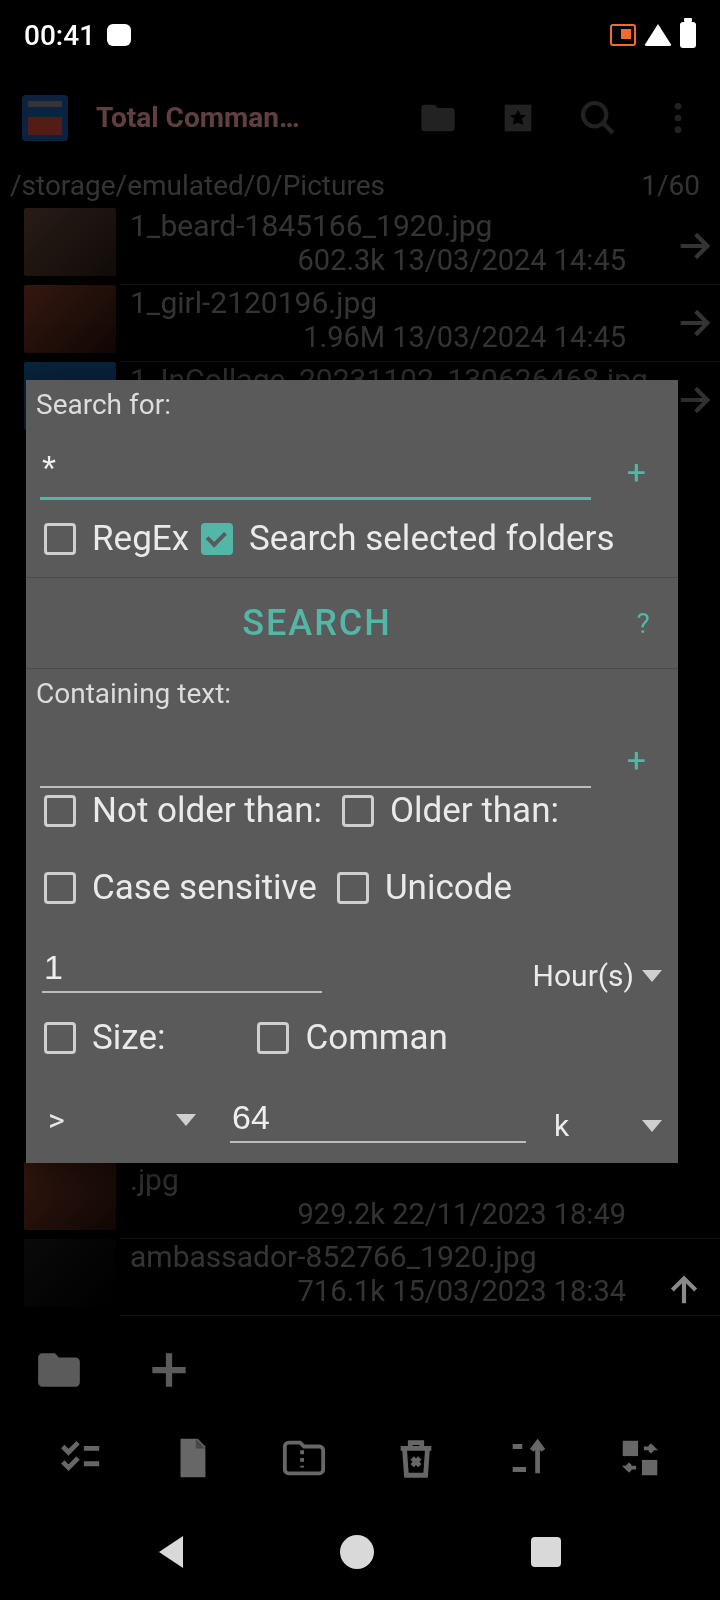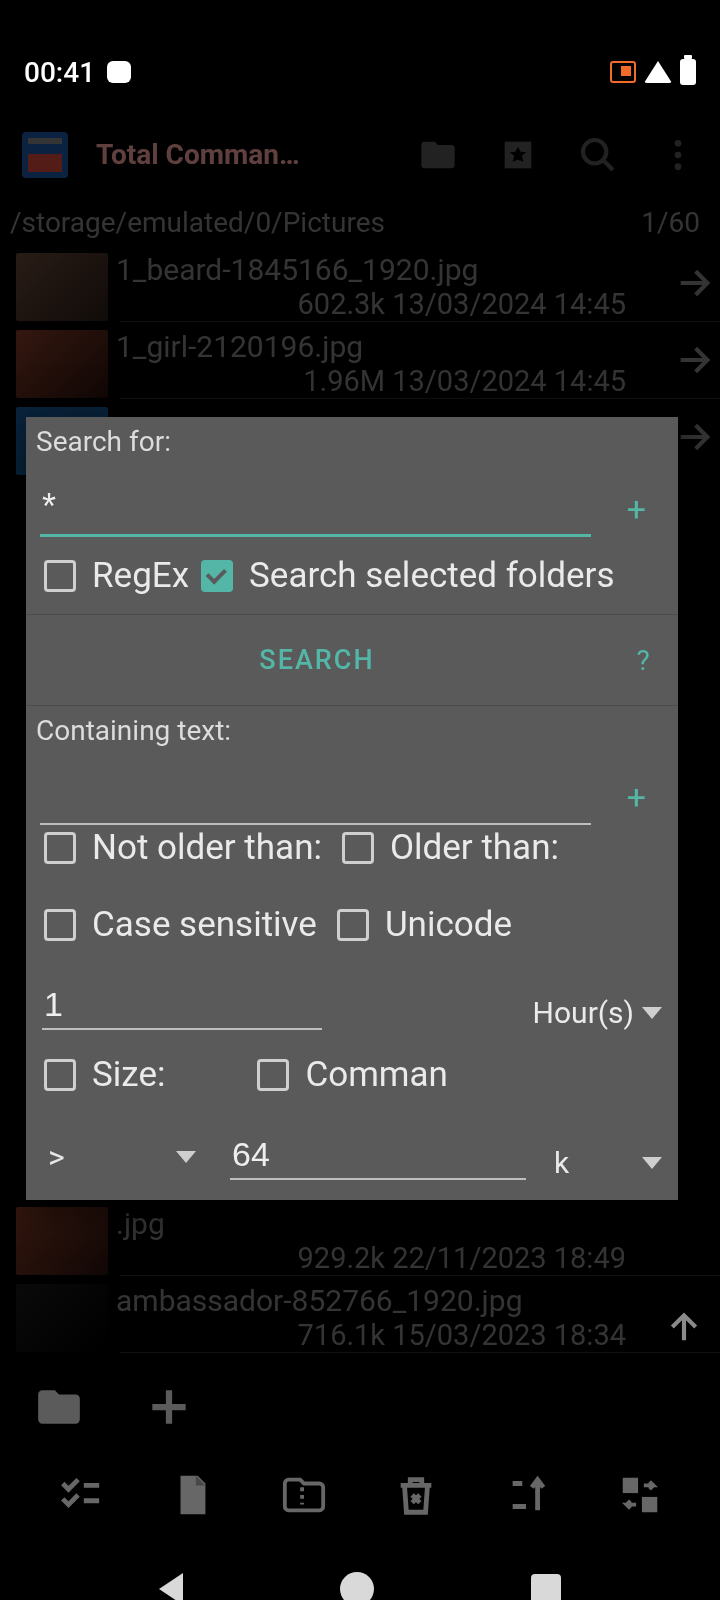--- a/index.html
+++ b/index.html
@@ -1,20 +1,20 @@
 <!DOCTYPE html>
 <html><head>
 <meta charset="utf-8">
 <style>
   * { box-sizing: border-box; margin: 0; padding: 0; }
   html, body { width: 720px; height: 1600px; background: #000; font-family: Roboto, Arial, sans-serif; color: #aaa; overflow: hidden; }
   .screen { position: relative; width: 720px; height: 1600px; }
 
   
-  .status-bar { height: 70px; display: flex; align-items: center; padding: 0 24px; color: #fff; margin-top: 37px; }
+  .status-bar { height: 70px; display: flex; align-items: center; padding: 0 24px; color: #fff; }
   .status-left { display: flex; align-items: center; gap: 12px; }
   .status-right { margin-left: auto; display: flex; align-items: center; gap: 8px; }
   .clock { font-size: 28px; font-weight: 500; color: #fff; }
   .status-dot { width: 24px; height: 22px; background: #fff; border-radius: 6px; }
   .cast-icon { width: 26px; height: 22px; border: 2px solid #f26b2a; border-radius: 3px; position: relative; }
   .cast-icon::after { content:""; position:absolute; right:3px; top:3px; width:10px; height:10px; background:#f26b2a; }
   .wifi-icon { width: 0; height: 0; border-left: 14px solid transparent; border-right: 14px solid transparent; border-bottom: 22px solid #fff; border-radius: 3px; }
   .batt-icon { width: 16px; height: 26px; background:#fff; border-radius:3px; position:relative; }
   .batt-icon::before { content:""; position:absolute; top:-4px; left:4px; width:8px; height:4px; background:#fff; border-radius:1px; }
 
@@ -29,21 +29,21 @@
   .app-title { font-size: 28px; font-weight:700; color:#fca5a5; flex:1; white-space:nowrap; overflow:hidden; text-overflow:ellipsis; }
   .app-actions { display:flex; align-items:center; gap: 40px; }
   .ico { width: 40px; height: 40px; opacity:.65; }
 
   
   .path-bar { display:flex; align-items:center; padding: 4px 10px 6px 10px; color:#8a8a8a; font-size:28px; }
   .path-bar .count { margin-left:auto; padding-right:10px;}
 
   
   .file-list { }
-  .file-row { display:flex; align-items:flex-end; height:76px; gap:8px; padding:0 4px 0 4px; position:relative; }
+  .file-row { display:flex; align-items:flex-start; height:76px; gap:14px; padding:0 4px 0 4px; position:relative;margin-left:8px; }
   .file-row .thumb { width: 92px; height: 68px; background:#222; border-radius:2px; margin-left: 12px; }
   .file-row .thumb.photo { background: linear-gradient(135deg,#6b4a3a,#2c1f18); }
   .file-row .thumb.photo2 { background: linear-gradient(135deg,#8a3d28,#2c1410); }
   .file-row .thumb.blue { background:#1a63a5; display:flex; align-items:center; justify-content:center; color:#fff; }
   .file-row .thumb.dark { background: linear-gradient(135deg,#1a1a1a,#000); }
   .file-info { flex:1; display:flex; flex-direction:column; justify-content:center; color:#8a8a8a; }
   .file-name { font-size: 30px; white-space:nowrap; overflow:hidden; text-overflow:ellipsis; }
   .file-meta { font-size: 29px; text-align:right; padding-right: 90px; }
   .row-arrow { position:absolute; right:6px; top:50%; transform:translateY(-50%); }
   .file-divider { height:1px; background:#2a2a2a; margin-left: 120px; }
@@ -56,21 +56,21 @@
   .input-row { display:flex; align-items:flex-end; gap: 20px; padding: 6px 10px 0 8px; }
   .text-input { flex:1; background:transparent; border:none; border-bottom: 3px solid #54b6a6; font-size: 36px; color:#eee; padding: 22px 2px 6px 2px; outline:none; }
   .text-input.plain { border-bottom: 2px solid #bdbdbd; }
   .plus-btn { color:#54b6a6; font-size: 34px; padding: 0 16px 8px 16px; font-weight:400; }
   .check-row { display:flex; align-items:center; gap: 12px; padding: 18px 12px 18px 12px; flex-wrap:wrap; }
   .chk { display:flex; align-items:center; gap: 16px; font-size: 35px; color:#eaeaea; }
   .chk-box { width: 32px; height: 32px; border: 3px solid #cfcfcf; border-radius: 4px; display:inline-flex; align-items:center; justify-content:center; }
   .chk-box.checked { background:#54b6a6; border-color:#54b6a6; }
   .chk-box.checked::after { content:""; width:14px; height:8px; border-left:4px solid #5a5a5a; border-bottom:4px solid #5a5a5a; transform: rotate(-45deg) translate(1px,-2px); }
   .search-bar-row { display:flex; align-items:center; height: 92px; border-top:1px solid #4a4a4a; border-bottom:1px solid #4a4a4a; }
-  .search-btn { flex:1; text-align:center; color:#54b6a6; font-size: 27px; letter-spacing:2px; font-weight:500; }
+  .search-btn { flex:1; text-align:center; color:#54b6a6; font-size: 36px; letter-spacing:2px; font-weight:500; }
   .help-btn { width: 70px; text-align:center; color:#54b6a6; font-size: 28px; }
   .num-row { display:flex; align-items:flex-end; gap: 28px; padding: 12px 10px 6px 10px; }
   .num-input { width: 280px; background:transparent; border:none; border-bottom:2px solid #bdbdbd; font-size: 34px; color:#eee; padding: 10px 2px 4px 2px; outline:none; }
   .num-input.small { width: 296px; }
   .unit-label { font-size: 30px; color:#eaeaea; }
   .dropdown { display:flex; align-items:center; gap:8px; }
   .caret { width:0; height:0; border-left:10px solid transparent; border-right:10px solid transparent; border-top:12px solid #cfcfcf; }
   .op-select { width: 160px; display:flex; align-items:center; justify-content:space-between; font-size:32px; padding: 6px 6px 4px 6px; }
 
   

